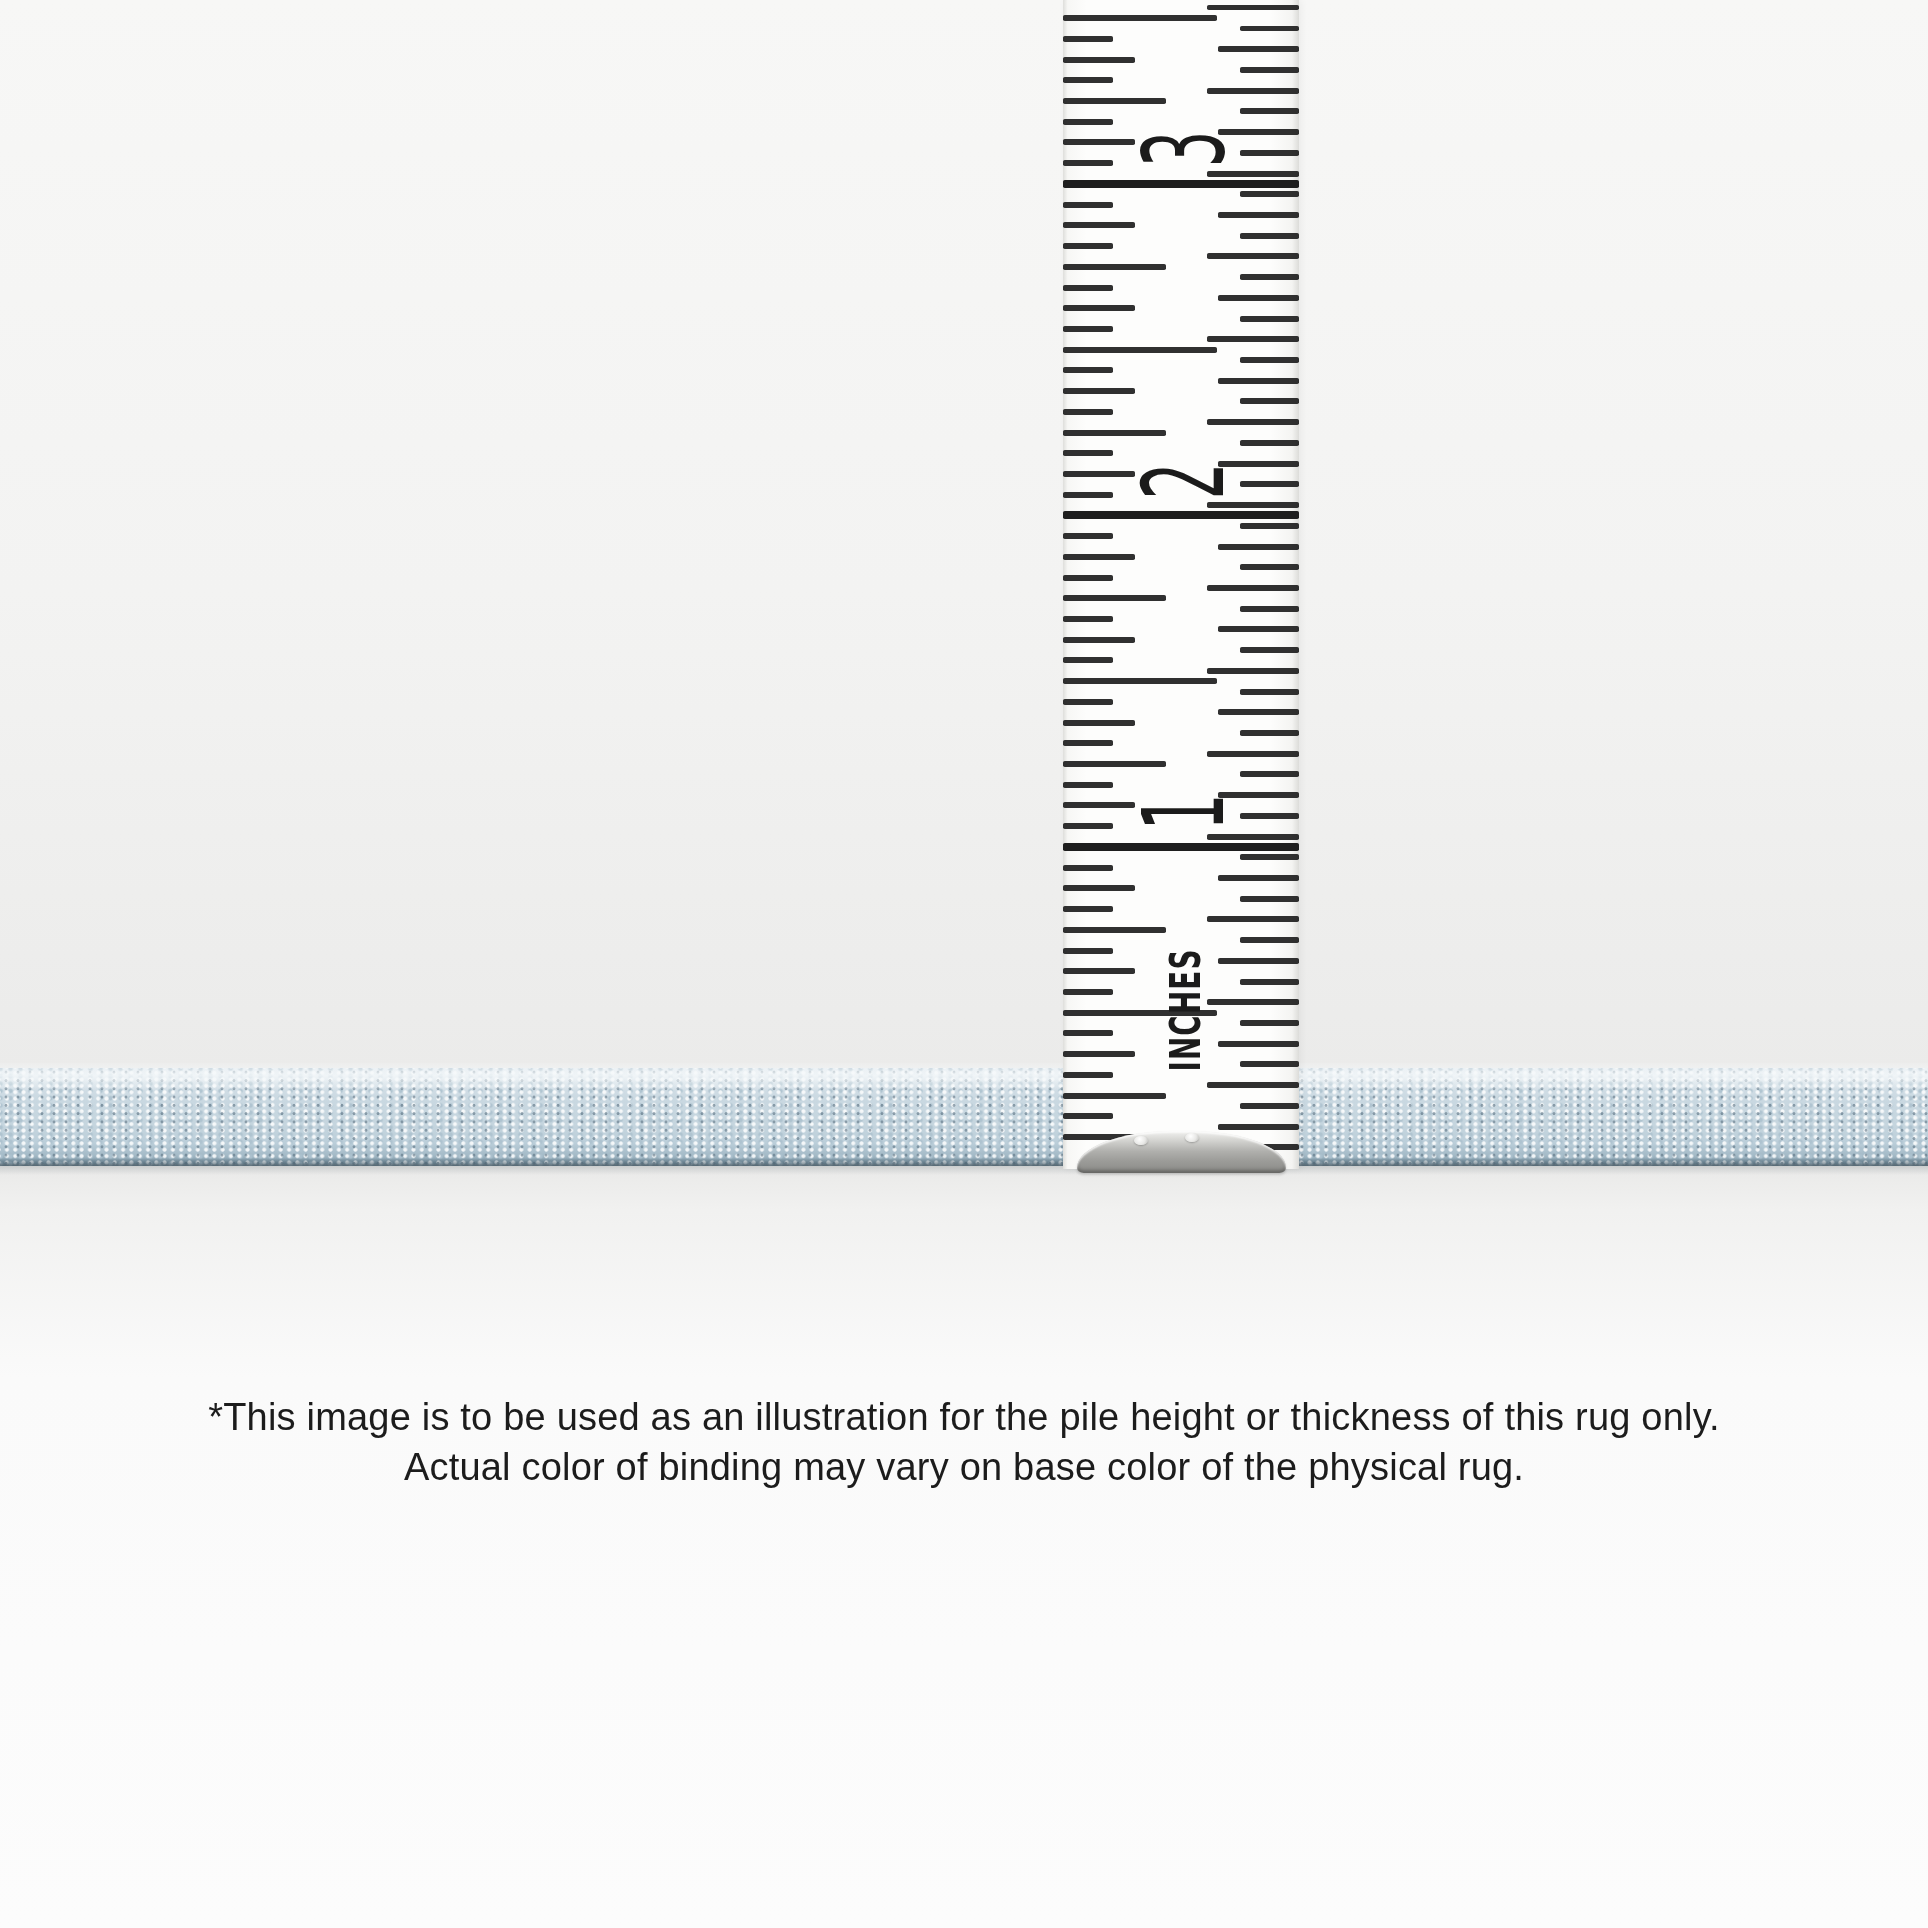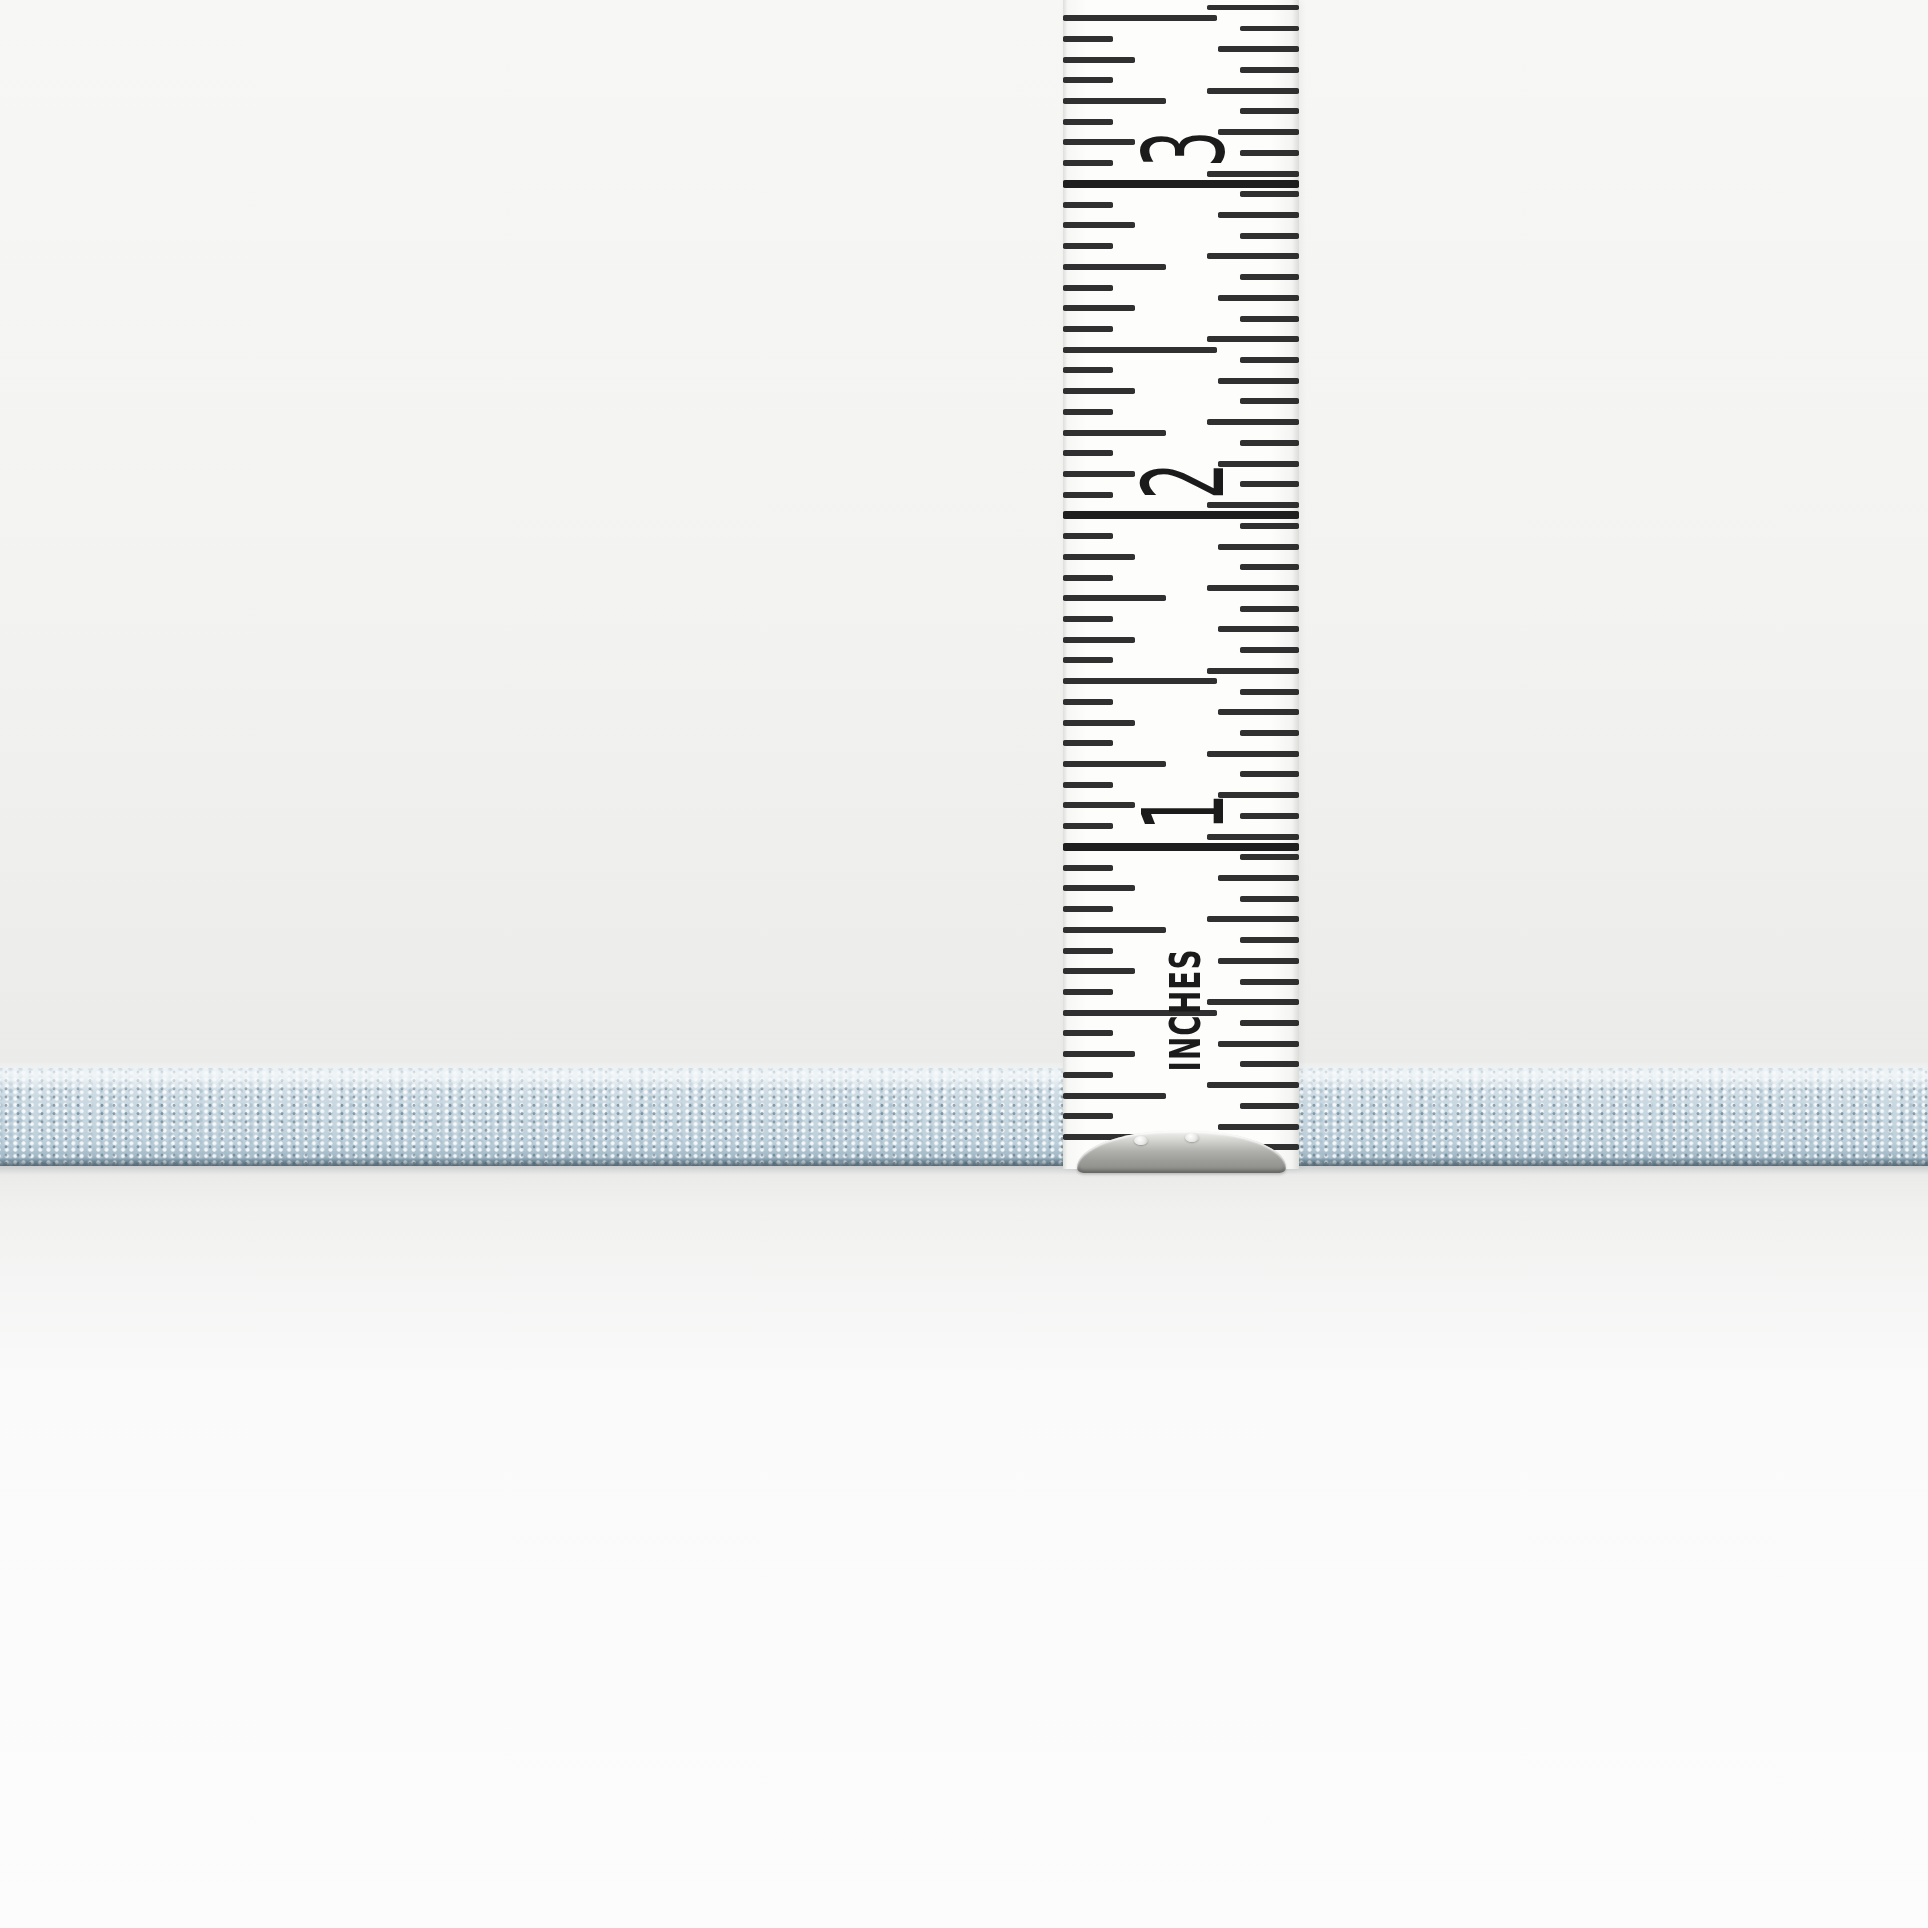--- a/index.html
+++ b/index.html
@@ -192,15 +192,17 @@
         <div class="num" style="left: 121px; top: 812px;">1</div>
       </div>
     <div class="inches-label">INCHES</div>
     <div class="cap">
       <span class="rivet r1"></span>
       <span class="rivet r2"></span>
     </div>
   </div>
 
   <div class="disclaimer">
+    <p>*This image is to be used as an illustration for the pile height or thickness of this rug only.</p>
+    <p>Actual color of binding may vary on base color of the physical rug.</p>
   </div>
 </div>
 
 
 </body></html>

